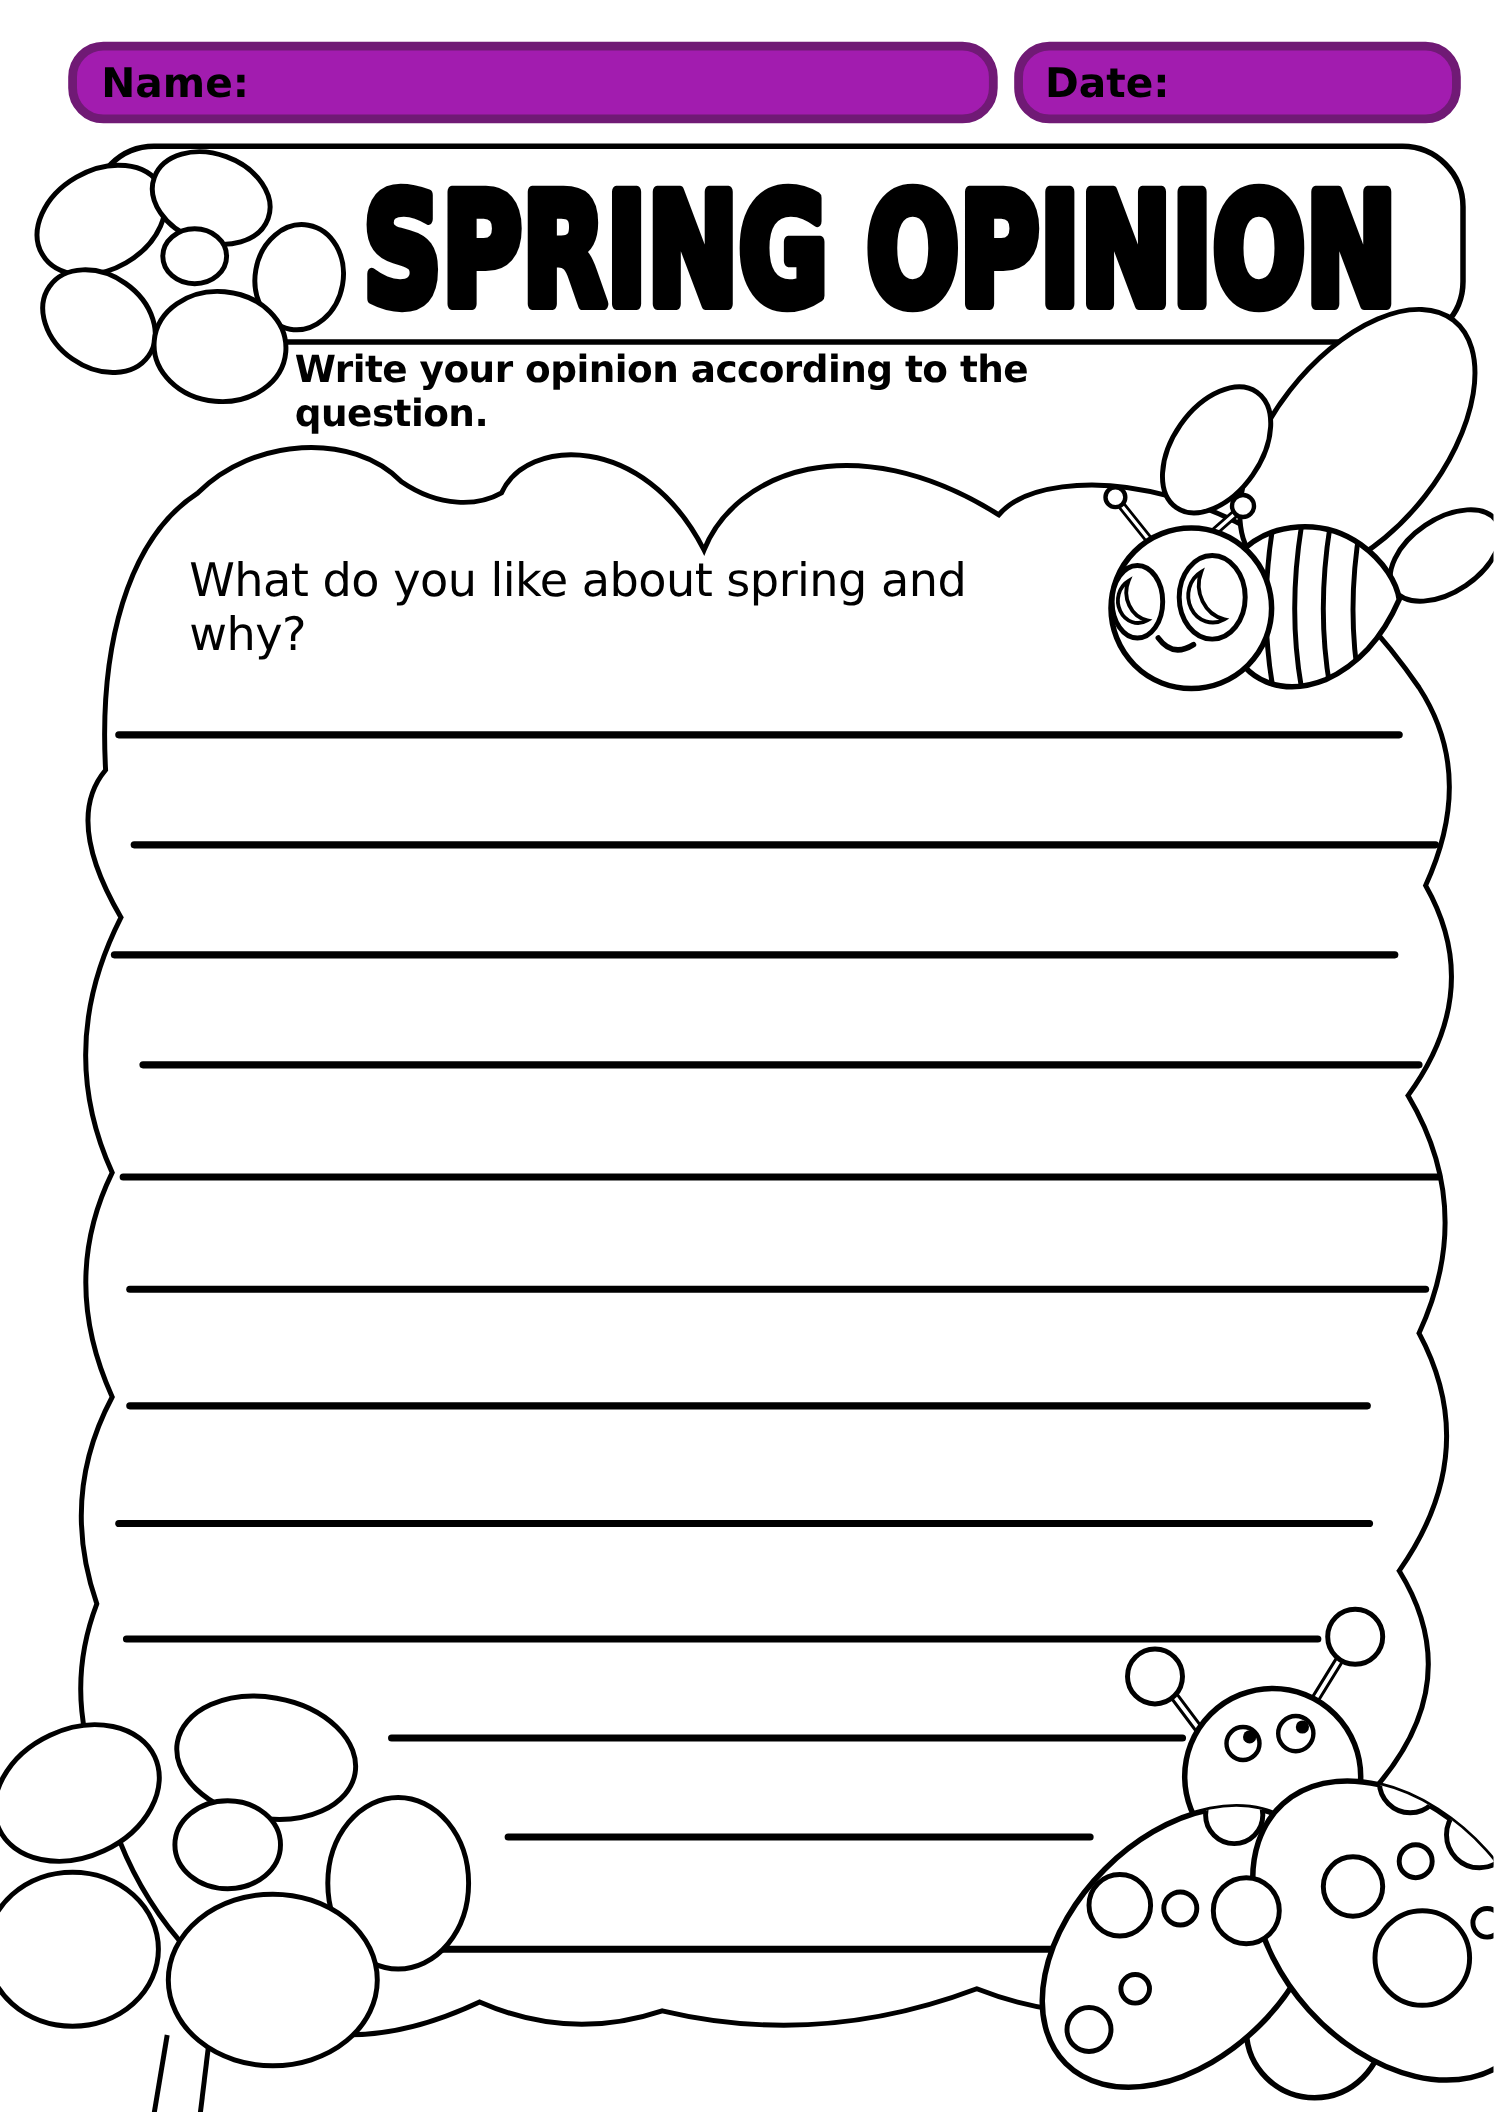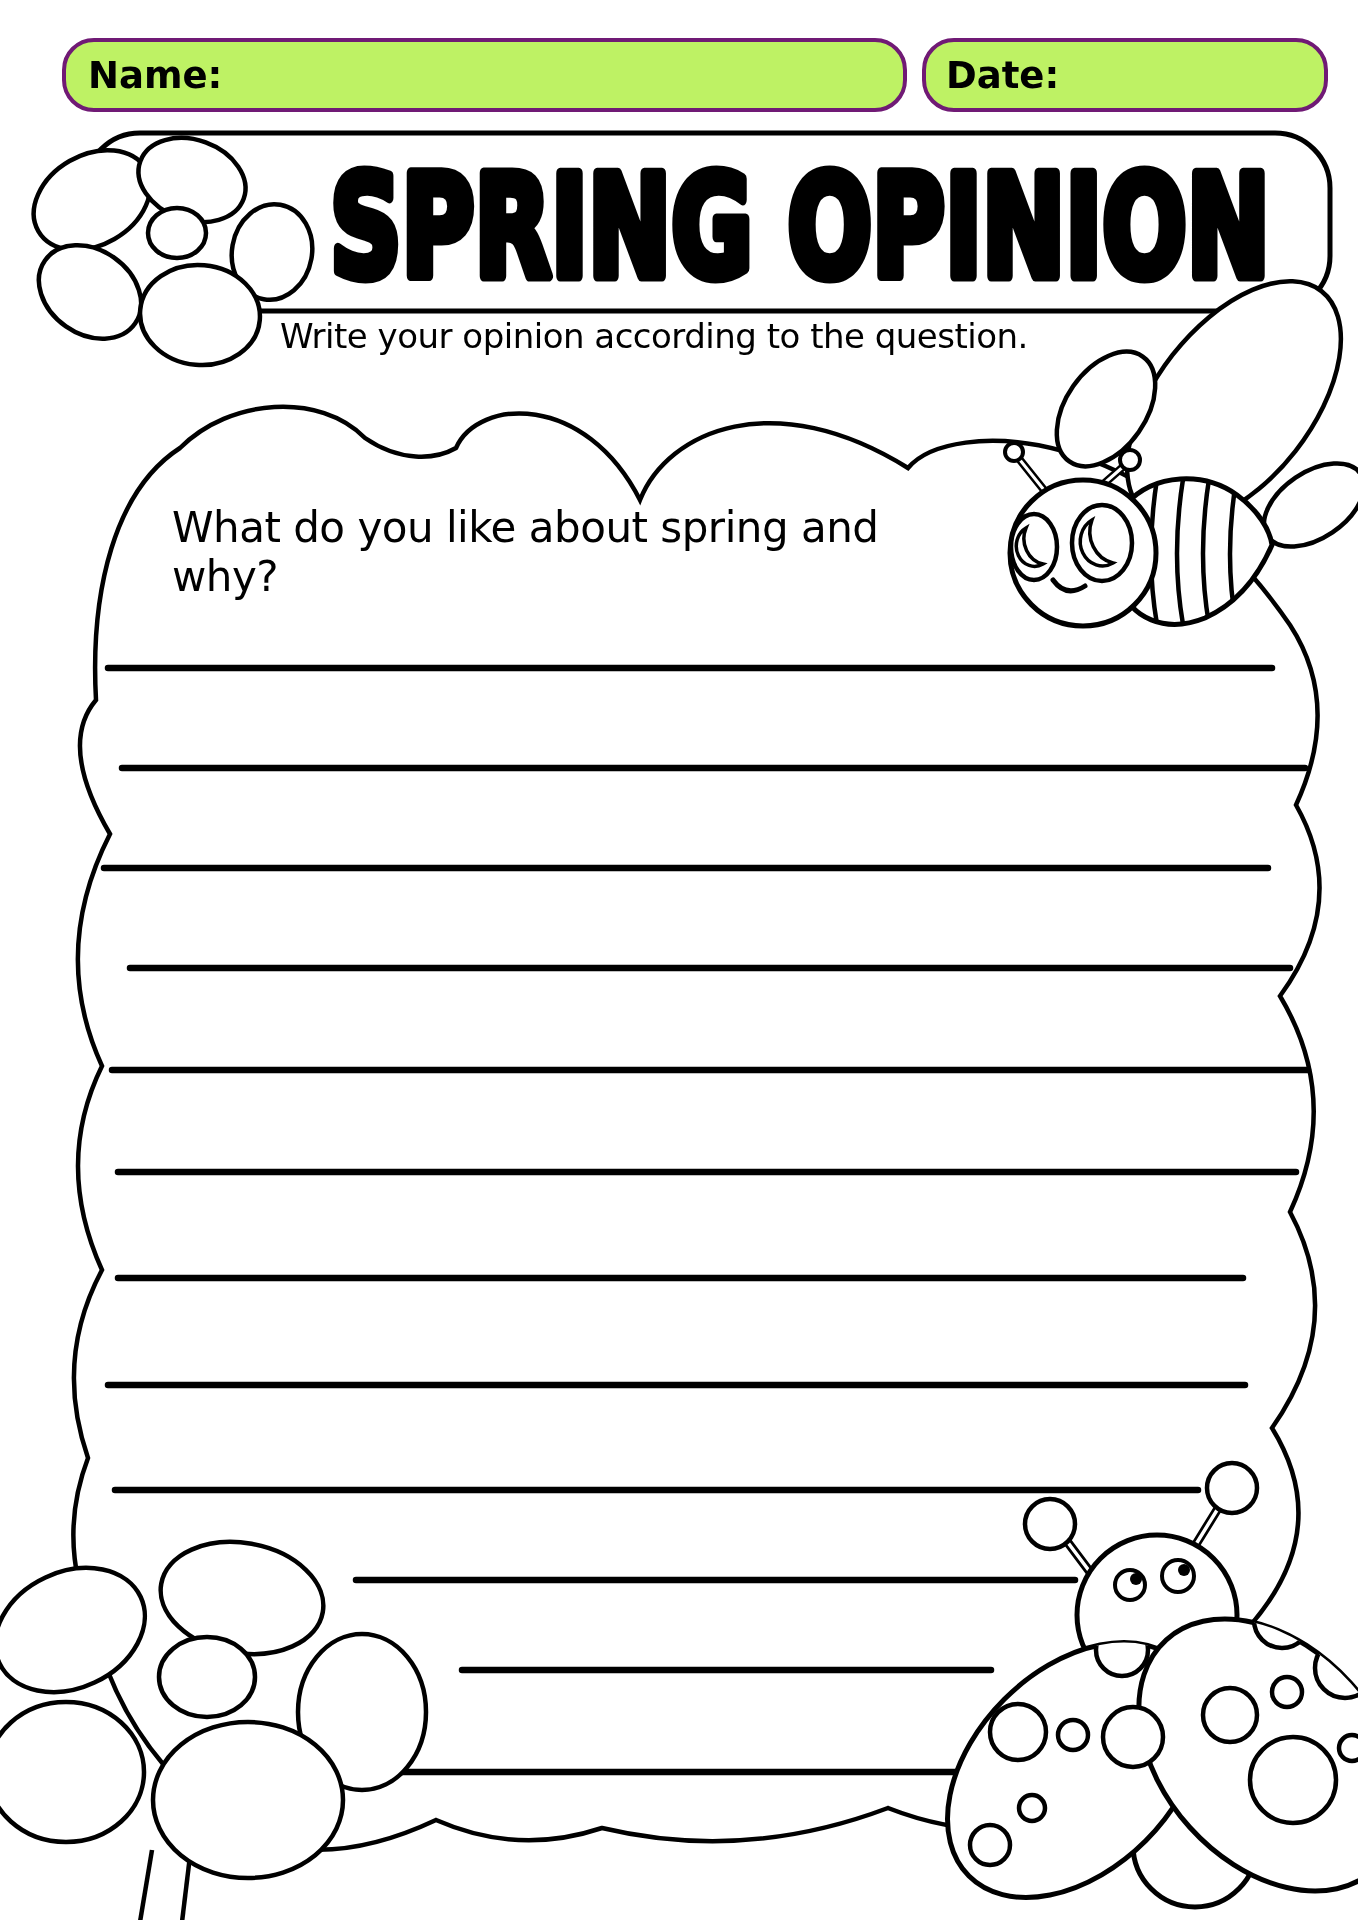--- a/index.html
+++ b/index.html
@@ -7,32 +7,32 @@
     position:relative;
     width:1358px;height:1920px;
     background:#ffffff;
     overflow:hidden;
     font-family:"DejaVu Sans", sans-serif;
     color:#000;
   }
   .art{position:absolute;left:0;top:0;}
   .field{
     position:absolute;
-    border:4px solid #701a75;
+    border:8px solid #701a75;
     border-radius:32px;
-    background:#bef264;
+    background:#a21caf;
     display:flex;align-items:center;
     box-sizing:border-box;
   }
   .field-name{left:62px;top:38px;width:845px;height:74px;padding-left:22px;}
   .field-date{left:922px;top:38px;width:406px;height:74px;padding-left:20px;}
   .field-label{font-size:37px;font-weight:bold;letter-spacing:0px;}
   .subtitle{
-    position:absolute;left:280px;top:316px;width:760px;
-    font-size:34px;font-weight:normal;letter-spacing:-0.5px;
+    position:absolute;left:268px;top:316px;width:760px;
+    font-size:34px;font-weight:bold;letter-spacing:-0.5px;
   }
   .question{
     position:absolute;left:172px;top:503px;width:790px;
     font-size:42px;font-weight:normal;letter-spacing:-0.5px;
   }
 </style>
 </head>
 <body>
 
 <div class="page">

